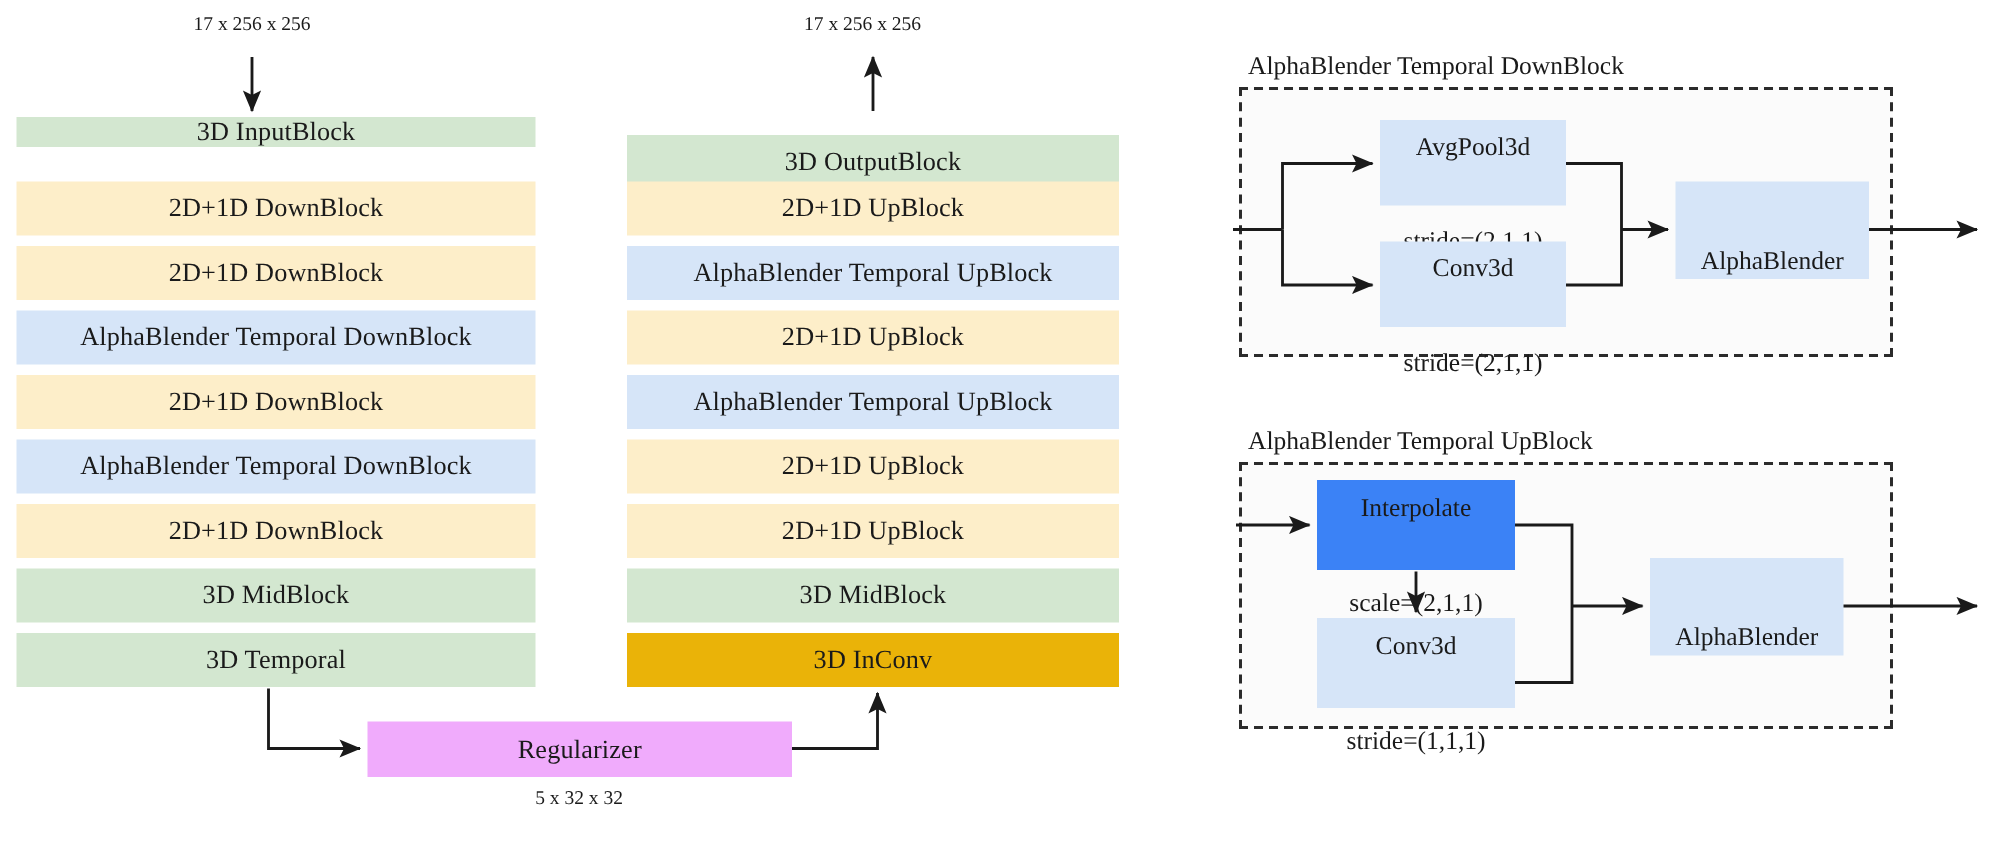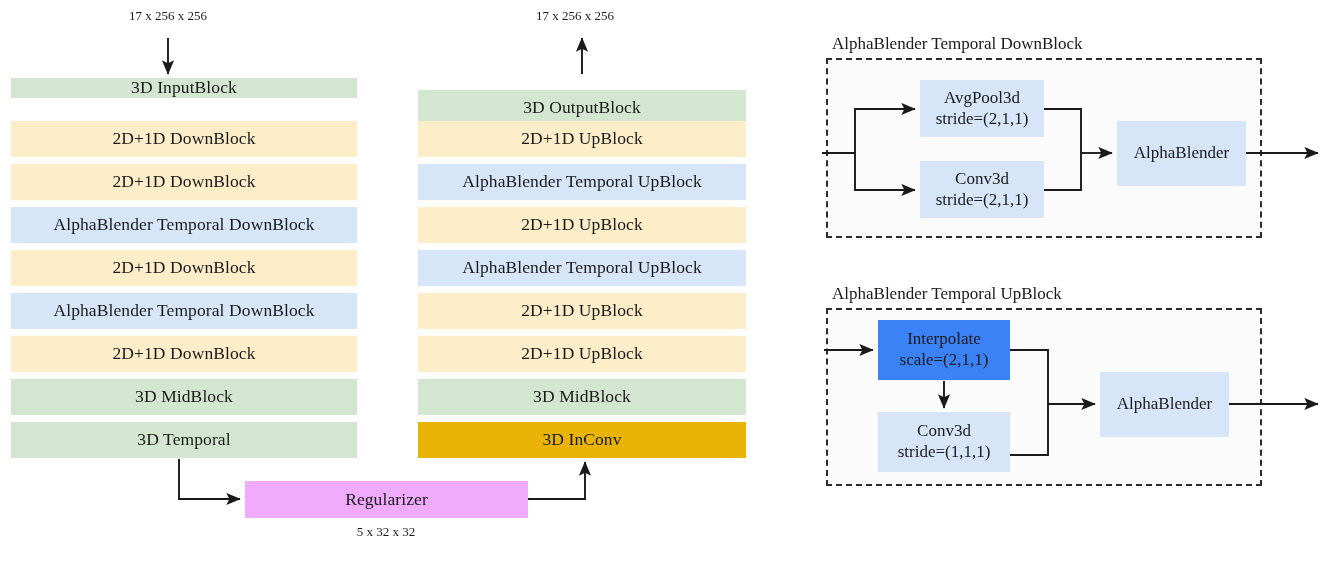--- a/index.html
+++ b/index.html
@@ -51,21 +51,21 @@
   .sbox {
     position: absolute;
     display: flex;
     flex-direction: column;
     align-items: center;
     justify-content: center;
     font-size: 17px;
     line-height: 1.22;
     white-space: nowrap;
   }
-  .sbox span { display: block; }
+  .sbox span { display: block; margin-top: 42px; }
   svg.wires {
     position: absolute;
     left: 0; top: 0;
     width: 1326px;
     height: 564px;
     overflow: visible;
     pointer-events: none;
   }
 </style>
 </head>

